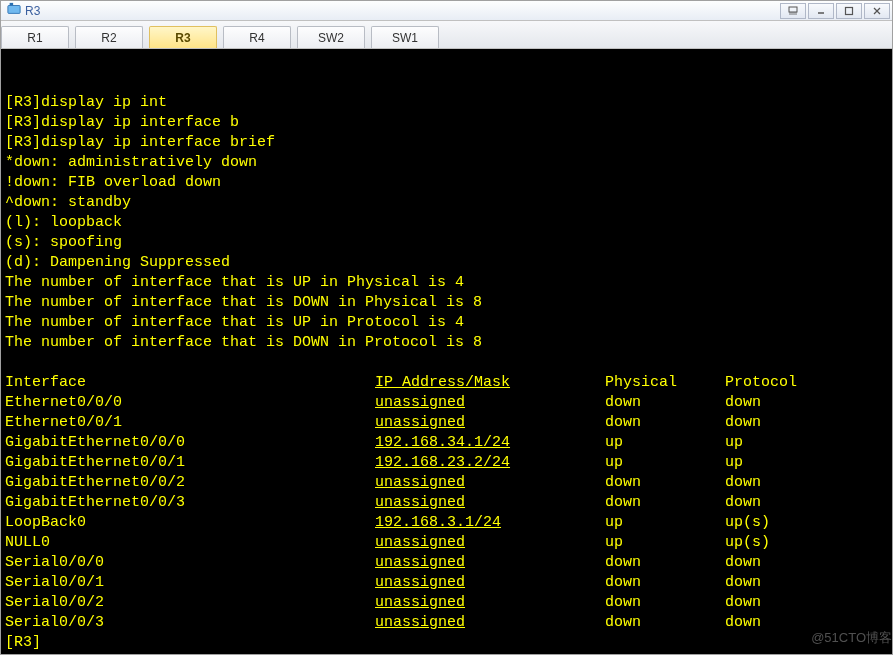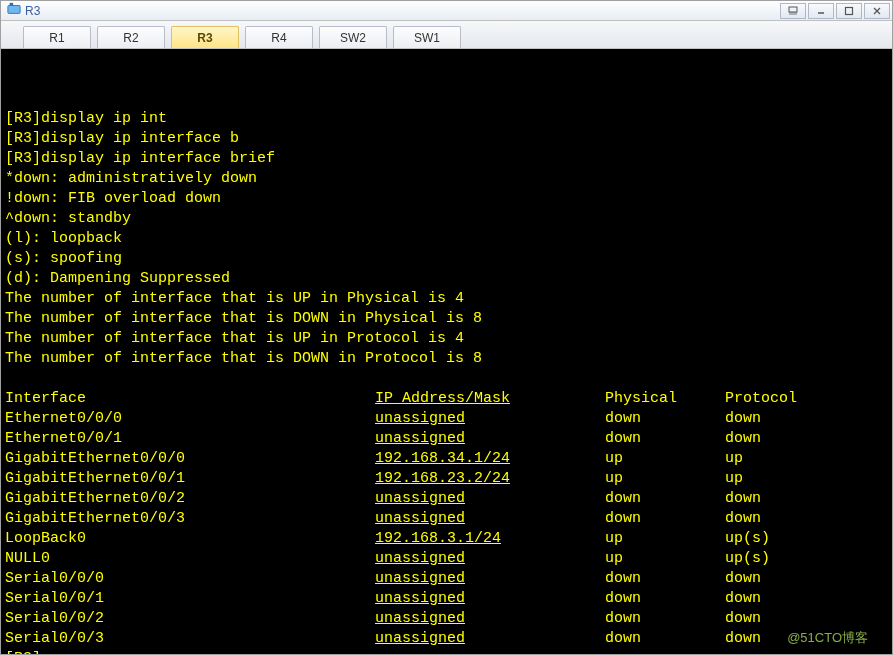--- a/index.html
+++ b/index.html
@@ -4,30 +4,30 @@
 <style>
   * { box-sizing: border-box; margin: 0; padding: 0; }
   body { font-family: Tahoma, Arial, sans-serif; font-size: 12px; background: #e8e8e8; width: 893px; height: 655px; overflow: hidden; border: 1px solid #a0a0a0; }
   .titlebar { height: 20px; background: linear-gradient(#fdfefe,#e8edf5); display: flex; align-items: center; justify-content: space-between; border-bottom: 1px solid #c0c0c0; padding: 0 2px; }
   .title-left { display:flex; align-items:center; gap:4px; padding-left:4px;}
   .title-left svg { width:14px; height:14px; }
   .title-text { color:#3a5f9f; font-size:12px;}
   .win-controls { display:flex; gap:0; }
   .win-btn { width:26px; height:16px; border:1px solid #b0b8c8; background:linear-gradient(#f8fafd,#e2e8f2); margin-left:2px; display:flex; align-items:center; justify-content:center; font-size:10px; color:#4a5a6a; cursor:pointer;}
   .win-btn svg { width:10px; height:10px; }
-  .tabbar { height:28px; background:linear-gradient(#f7f8fa,#e4e7ec); display:flex; align-items:flex-end; padding-left:22px; border-bottom:1px solid #c0c0c0;}
+  .tabbar { height:28px; background:linear-gradient(#f7f8fa,#e4e7ec); display:flex; align-items:flex-end; padding-left:0; border-bottom:1px solid #c0c0c0;}
   .tab { min-width:68px; height:22px; border:1px solid #b8bcc4; border-bottom:none; background:linear-gradient(#fdfdfe,#eceef2); display:flex; align-items:center; justify-content:center; font-size:12px; color:#333; margin-right:6px; border-radius:2px 2px 0 0; cursor:pointer; padding:0 18px;}
   .tab.active { background:linear-gradient(#fff6c8,#ffe488); border-color:#e0c060; color:#5a4a00; font-weight:bold;}
-  .terminal { background:#000; color:#ffff00; font-family:"Courier New",monospace; font-size:15px; line-height:20px; height:605px; padding:20px 4px; white-space:pre; overflow:hidden; position:relative;}
+  .terminal { background:#000; color:#ffff00; font-family:"Courier New",monospace; font-size:15px; line-height:20px; height:605px; padding:4px 4px; white-space:pre; overflow:hidden; position:relative;}
   .row { display:flex; }
   .col-if { width:370px; }
   .col-ip { width:230px;text-decoration:underline; }
   .col-phy { width:120px;font-family:Liberation Mono, monospace; }
   .col-prot { flex:1;font-family:Liberation Mono, monospace; }
-  .watermark { position:absolute; right:24px; bottom:6px; color:#bef264; font-family:Arial,sans-serif; font-size:13px; opacity:0.7;}
+  .watermark { position:absolute; right:0; bottom:6px; color:#737373; font-family:Arial,sans-serif; font-size:13px; opacity:0.7;}
 </style>
 </head>
 <body>
 
 <div class="titlebar">
   <div class="title-left">
     <span>
       <svg viewBox="0 0 16 16">
           <rect x="1" y="4" width="14" height="9" rx="1" fill="#6fb8ef" stroke="#2a6fb0"></rect>
           <rect x="3" y="1" width="4" height="3" fill="#2a6fb0"></rect>

